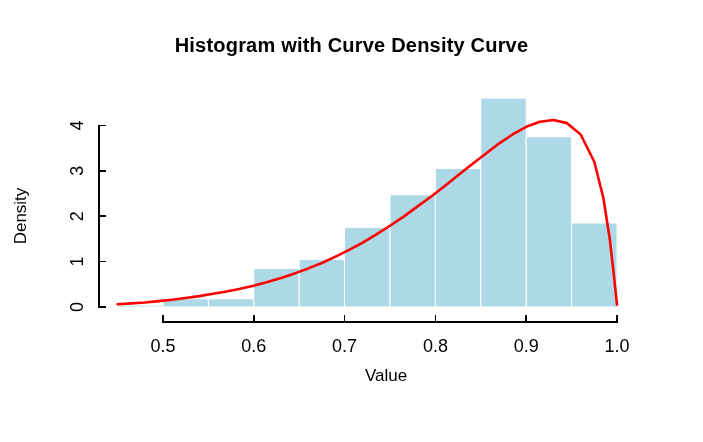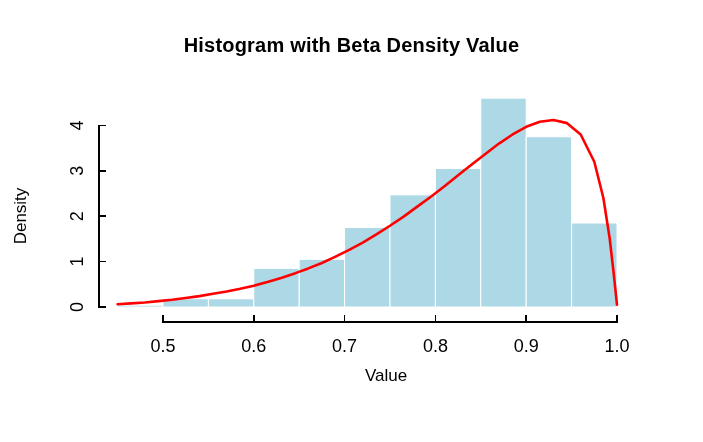--- a/index.html
+++ b/index.html
@@ -58,21 +58,21 @@
     fill: none;
     stroke-linejoin: round;
     stroke-linecap: round;
   }
 </style>
 </head>
 <body>
 
 <div id="plot-root">
 
-  <div id="chart-title">Histogram with Beta Density Value</div>
+  <div id="chart-title">Histogram with Curve Density Curve</div>
 
   <svg id="plot-svg" width="703" height="442">
 
     <g id="bars-group">
         <rect class="hist-bar" x="117.60000000000001" y="305.184" width="45.39999999999999" height="1.815999999999974" fill="#ADD8E6" stroke="#FFFFFF"></rect>
         <rect class="hist-bar" x="163" y="298.828" width="45.400000000000034" height="8.172000000000025" fill="#ADD8E6" stroke="#FFFFFF"></rect>
         <rect class="hist-bar" x="208.40000000000003" y="298.828" width="45.39999999999995" height="8.172000000000025" fill="#ADD8E6" stroke="#FFFFFF"></rect>
         <rect class="hist-bar" x="253.79999999999998" y="268.41" width="45.40000000000006" height="38.589999999999975" fill="#ADD8E6" stroke="#FFFFFF"></rect>
         <rect class="hist-bar" x="299.20000000000005" y="259.33" width="45.39999999999992" height="47.670000000000016" fill="#ADD8E6" stroke="#FFFFFF"></rect>
         <rect class="hist-bar" x="344.59999999999997" y="227.55" width="45.400000000000034" height="79.44999999999999" fill="#ADD8E6" stroke="#FFFFFF"></rect>

